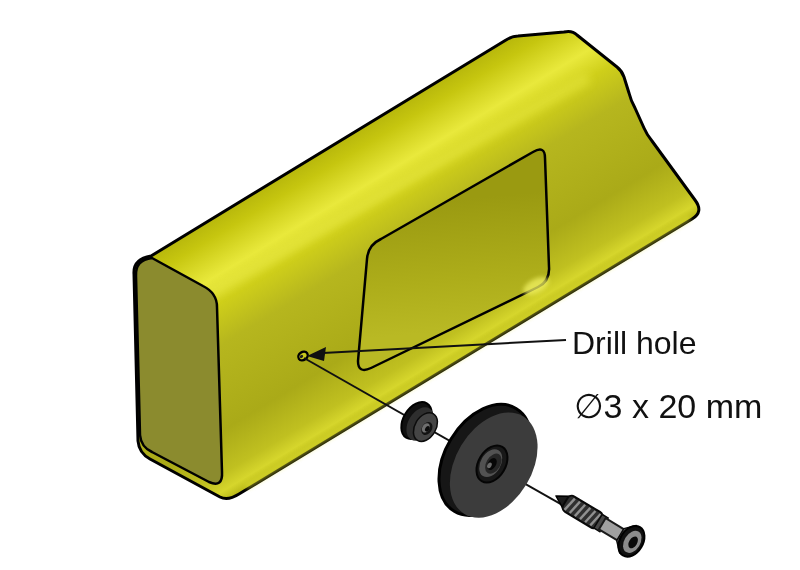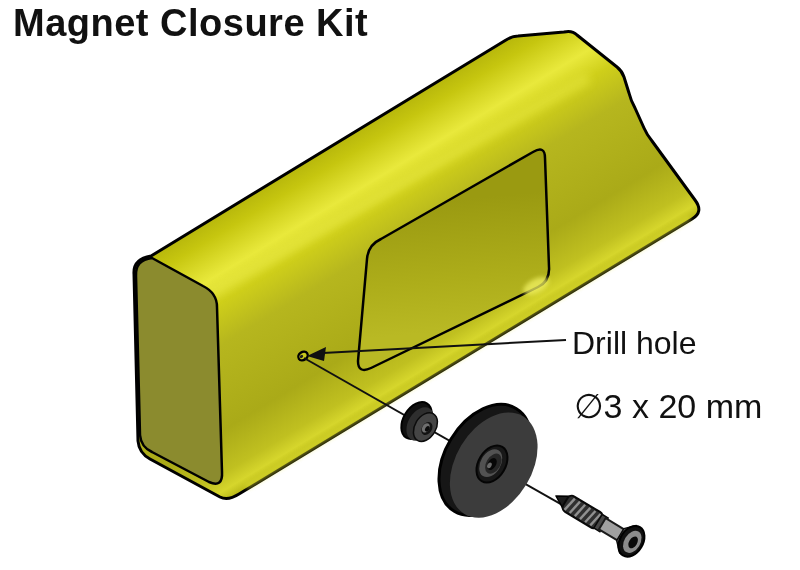--- a/index.html
+++ b/index.html
@@ -26,21 +26,20 @@
   .label-text {
     font-family: "Liberation Sans", "DejaVu Sans", sans-serif;
     fill: #111111;
   }
 </style>
 </head>
 <body>
 
 <div id="canvas">
 
-  <h1 id="page-title">Magnet Closure Kit</h1>
 
   <svg id="diagram-svg" width="800" height="570" viewBox="0 0 800 570" xmlns="http://www.w3.org/2000/svg">
 
     <defs>
       <linearGradient id="bodyGrad" gradientUnits="userSpaceOnUse" x1="330" y1="149" x2="458" y2="360">
         <stop offset="0" stop-color="#b9b90c"></stop>
         <stop offset="0.06" stop-color="#c6c60f"></stop>
         <stop offset="0.20" stop-color="#e9e93c"></stop>
         <stop offset="0.30" stop-color="#cfcf1a"></stop>
         <stop offset="0.45" stop-color="#b6b61e"></stop>

